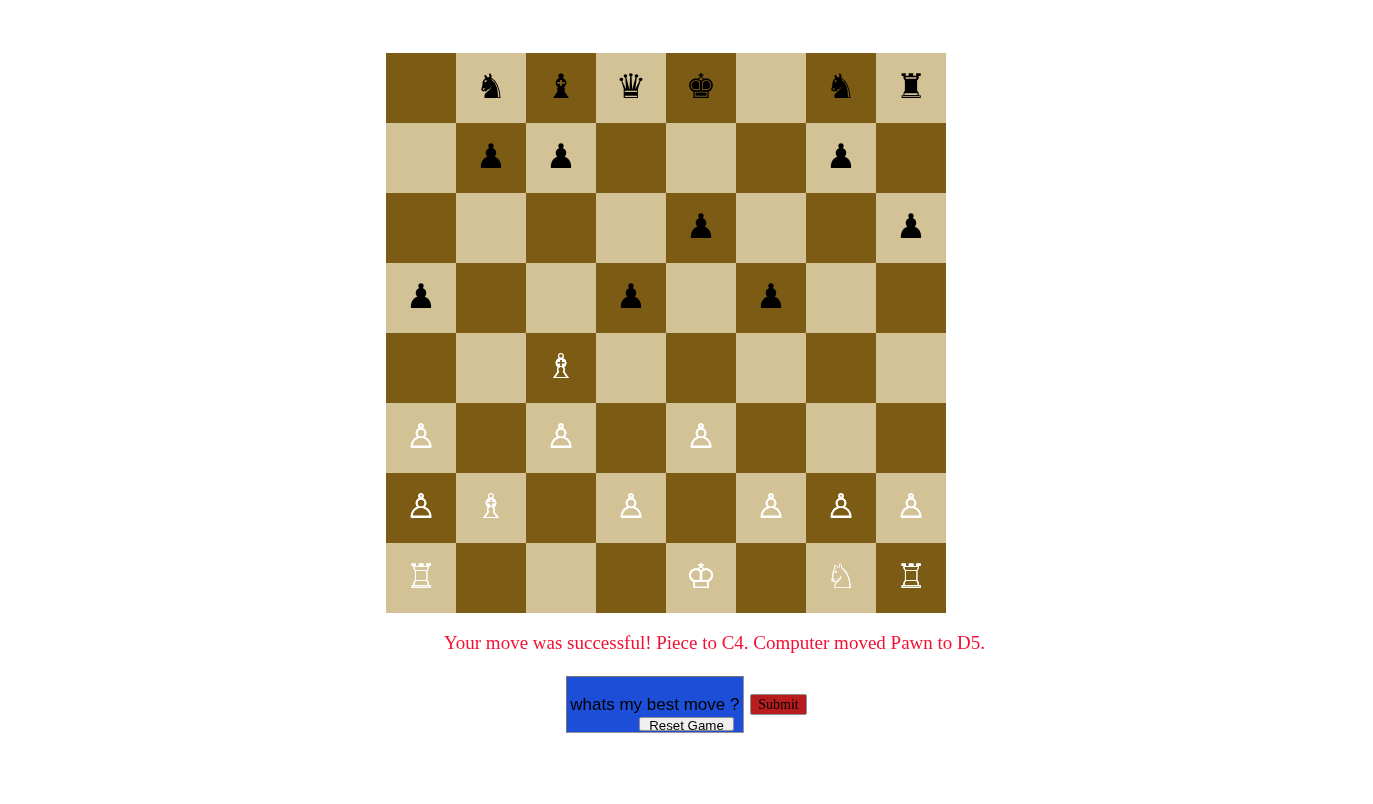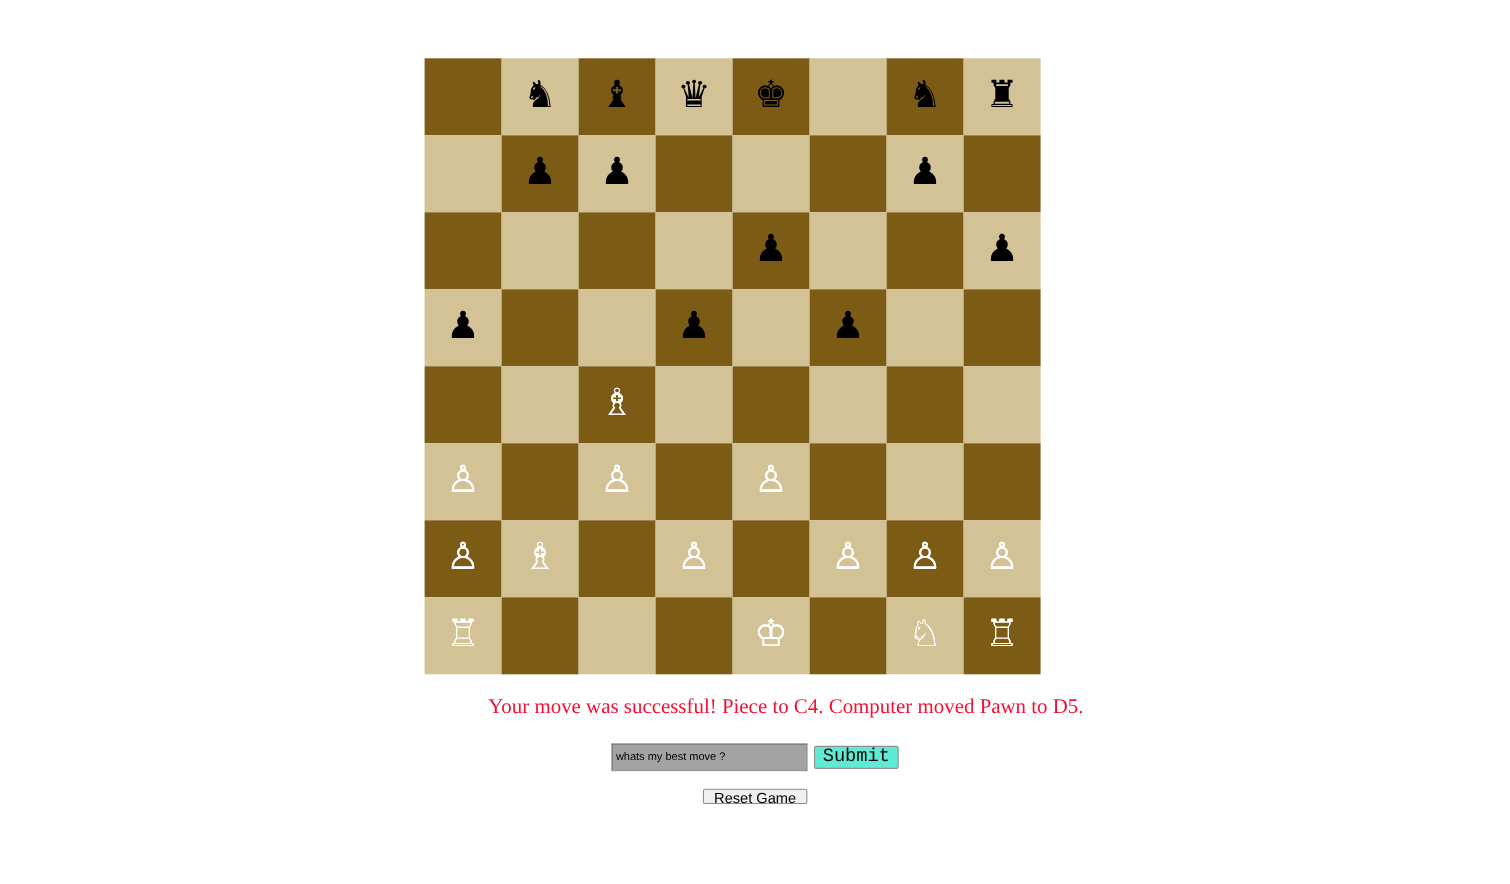--- a/index.html
+++ b/index.html
@@ -79,40 +79,40 @@
     left: 0;
     top: 676px;
     width: 1373px;
     text-align: center;
     white-space: nowrap;
     font-size: 0;
   }
   .move-input {
     width: 170px;
     height: 17px;
-    padding: 3px 3px;
+    padding: 19px 3px;
     font-family: "Liberation Sans", sans-serif;
-    font-size: 10px;
+    font-size: 17px;
     color: #000000;
-    background: #a3a3a3;
+    background: #1d4ed8;
     border: 1px solid #949494;
     border-top-color: #767676;
     border-left-color: #767676;
     outline: none;
     vertical-align: middle;
     box-sizing: content-box;
   }
   .submit-btn {
     margin-left: 6px;
     height: 21px;
     padding: 0 7px;
-    font-family: Liberation Mono, monospace;
-    font-size: 17px;
+    font-family: Liberation Serif, serif;
+    font-size: 14px;
     color: #000000;
-    background: #5eead4;
+    background: #b91c1c;
     border: 1px solid #8f8f8f;
     border-radius: 2px;
     vertical-align: middle;
     cursor: pointer;
     box-sizing: border-box;
   }
 
   
   .reset-row {
     position: absolute;

